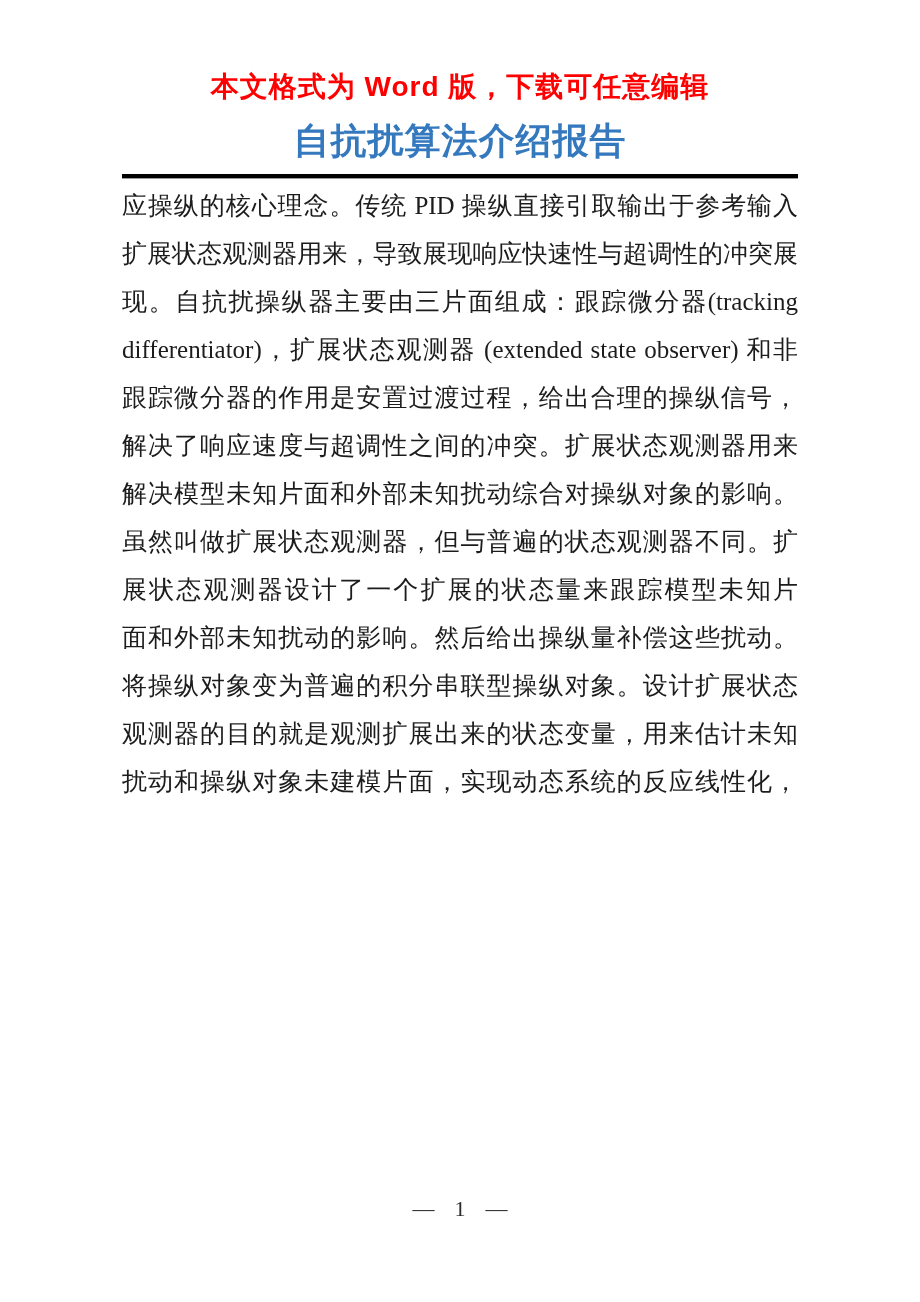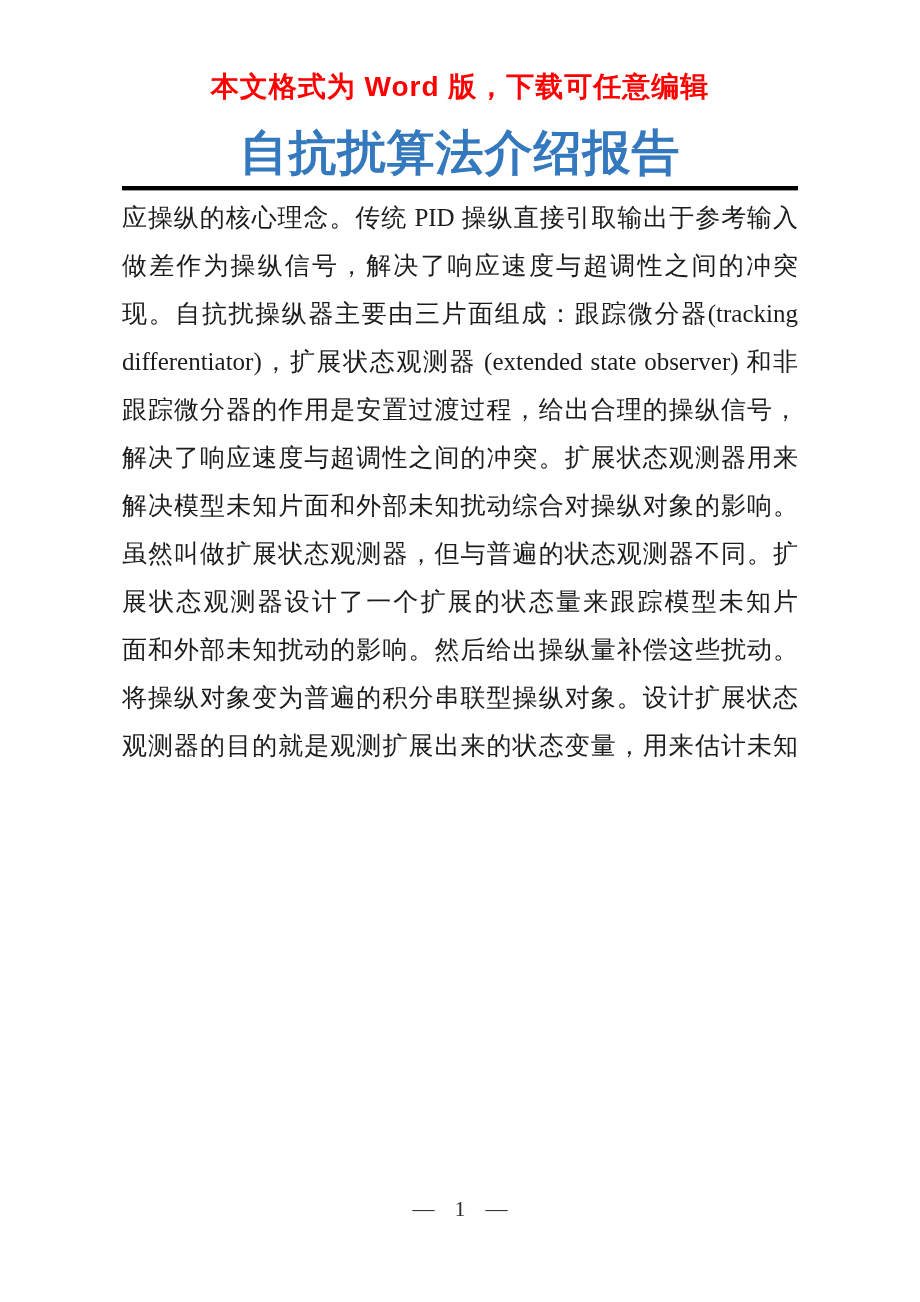--- a/index.html
+++ b/index.html
@@ -21,25 +21,25 @@
   .banner {
     text-align: center;
     font-family: "Liberation Sans", "DejaVu Sans", sans-serif;
     font-weight: bold;
     font-size: 28px;
     line-height: 34px;
     color: var(--banner-color, #ff0000);
     letter-spacing: 1px;
   }
   .doc-title {
-    margin-top: 26px;
+    margin-top: 14px;
     text-align: center;
     font-family: "Liberation Sans", "DejaVu Sans", sans-serif;
     font-weight: bold;
-    font-size: 48px;
+    font-size: 36px;
     line-height: 46px;
     color: var(--title-color, #3478be);
     letter-spacing: 1px;
   }
   .rule {
     width: 676px;
     margin: 10px auto 0 auto;
     height: 4px;
     background: var(--rule-color, #000000);
     border-bottom: 1px solid #9a9a9a;
@@ -83,30 +83,31 @@
 <div class="page">
 
   <div class="banner">本文格式为 Word 版，下载可任意编辑</div>
 
   <div class="doc-title">自抗扰算法介绍报告</div>
 
   <div class="rule"></div>
 
   <div class="content">
     <div class="line">应操纵的核心理念。传统 PID 操纵直接引取输出于参考输入</div>
-    <div class="line">做差作为操纵信号，解决了响应速度与超调性之间的冲突</div>
+    <div class="line">扩展状态观测器用来，导致展现响应快速性与超调性的冲突展</div>
     <div class="line">现。自抗扰操纵器主要由三片面组成：跟踪微分器(tracking</div>
     <div class="line">differentiator)，扩展状态观测器 (extended state observer) 和非</div>
     <div class="line">跟踪微分器的作用是安置过渡过程，给出合理的操纵信号，</div>
     <div class="line">解决了响应速度与超调性之间的冲突。扩展状态观测器用来</div>
     <div class="line">解决模型未知片面和外部未知扰动综合对操纵对象的影响。</div>
     <div class="line">虽然叫做扩展状态观测器，但与普遍的状态观测器不同。扩</div>
     <div class="line">展状态观测器设计了一个扩展的状态量来跟踪模型未知片</div>
     <div class="line">面和外部未知扰动的影响。然后给出操纵量补偿这些扰动。</div>
     <div class="line">将操纵对象变为普遍的积分串联型操纵对象。设计扩展状态</div>
     <div class="line">观测器的目的就是观测扩展出来的状态变量，用来估计未知</div>
+    <div class="line">扰动和操纵对象未建模片面，实现动态系统的反应线性化，</div>
   </div>
 
   <div class="footer">
     <span>—</span><span class="num">1</span><span>—</span>
   </div>
 
 </div>
 
 </body></html>

